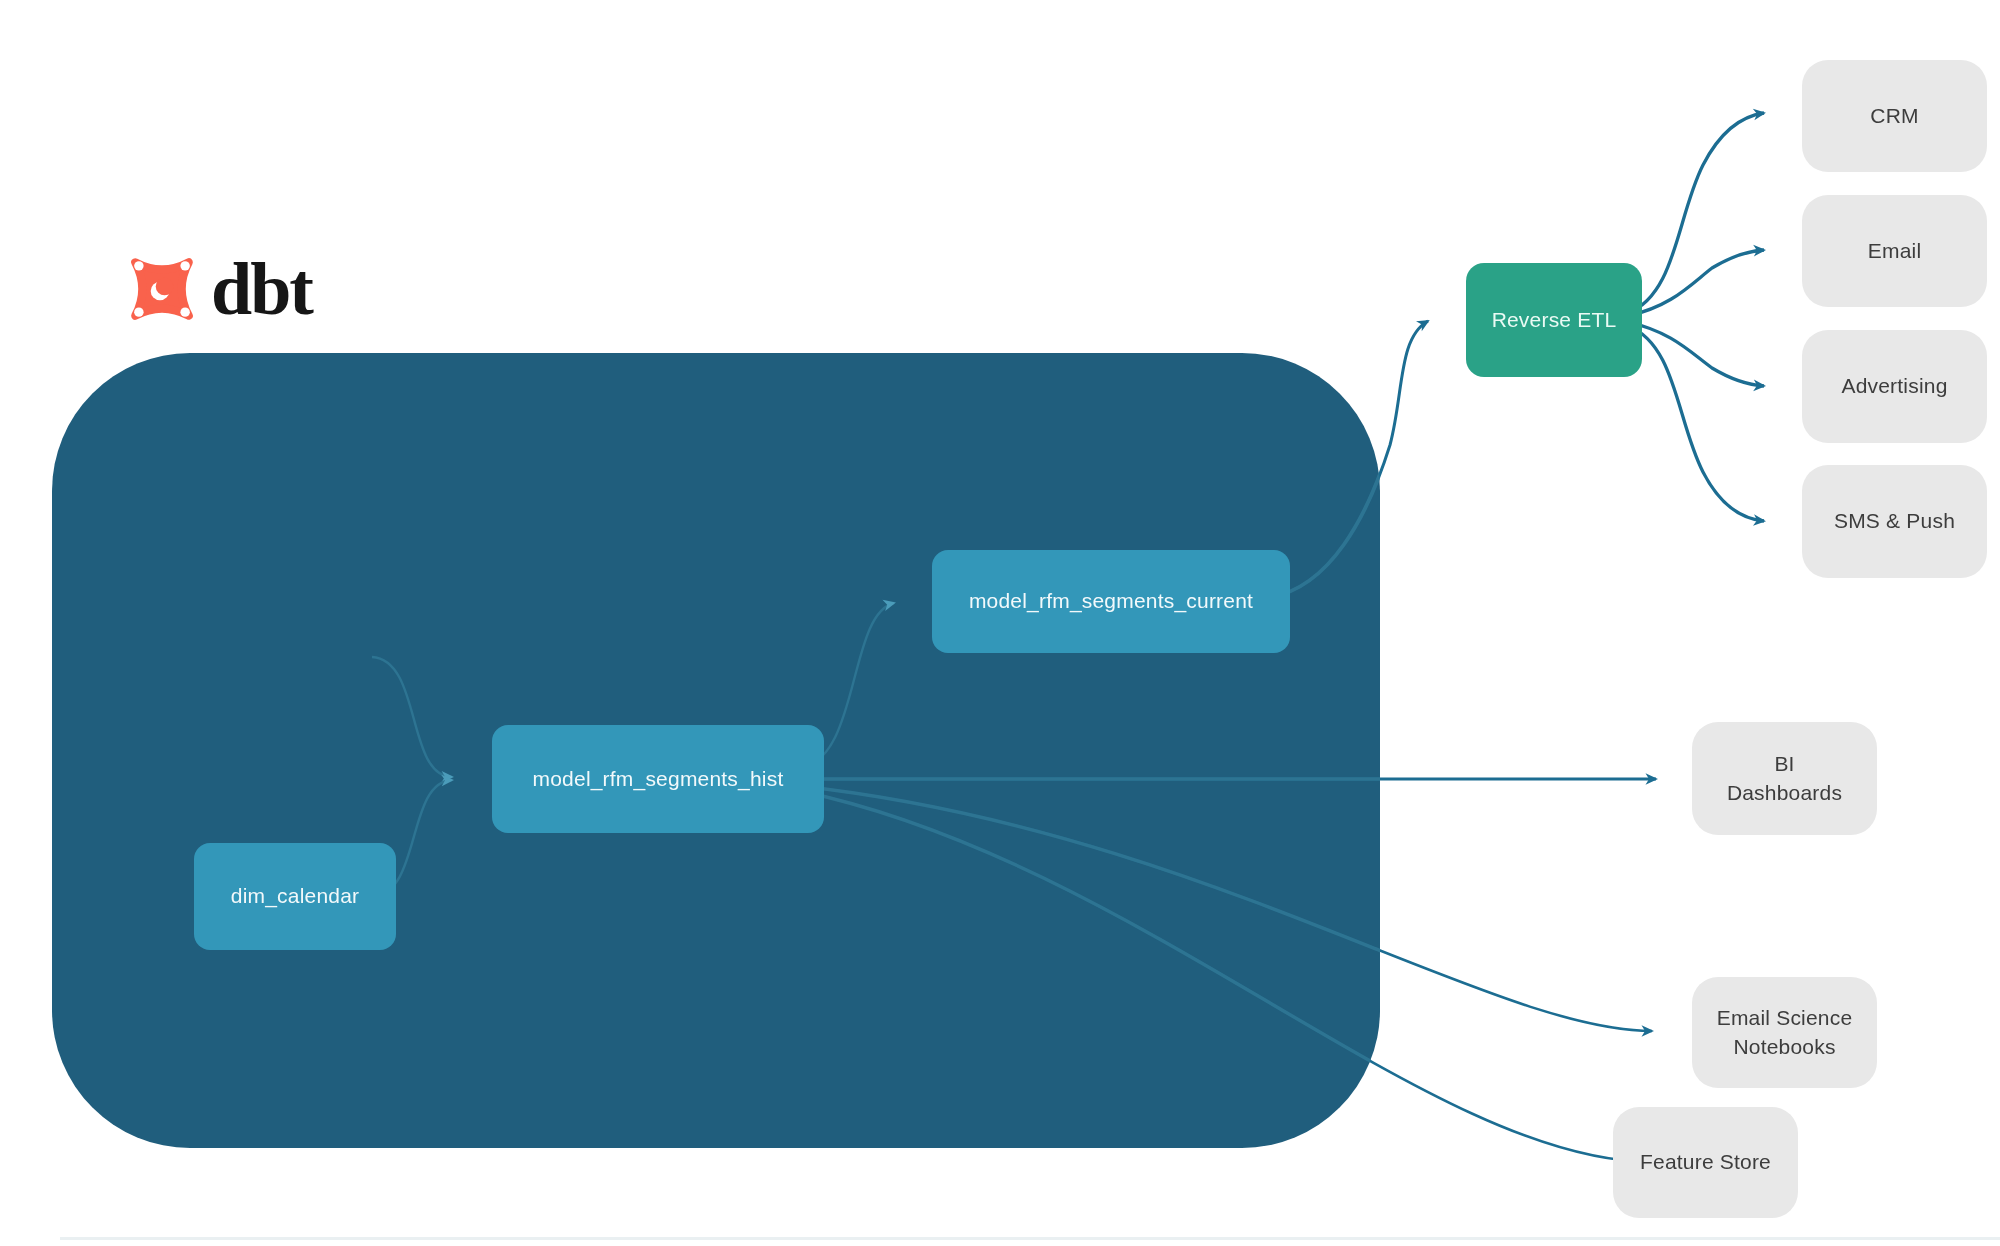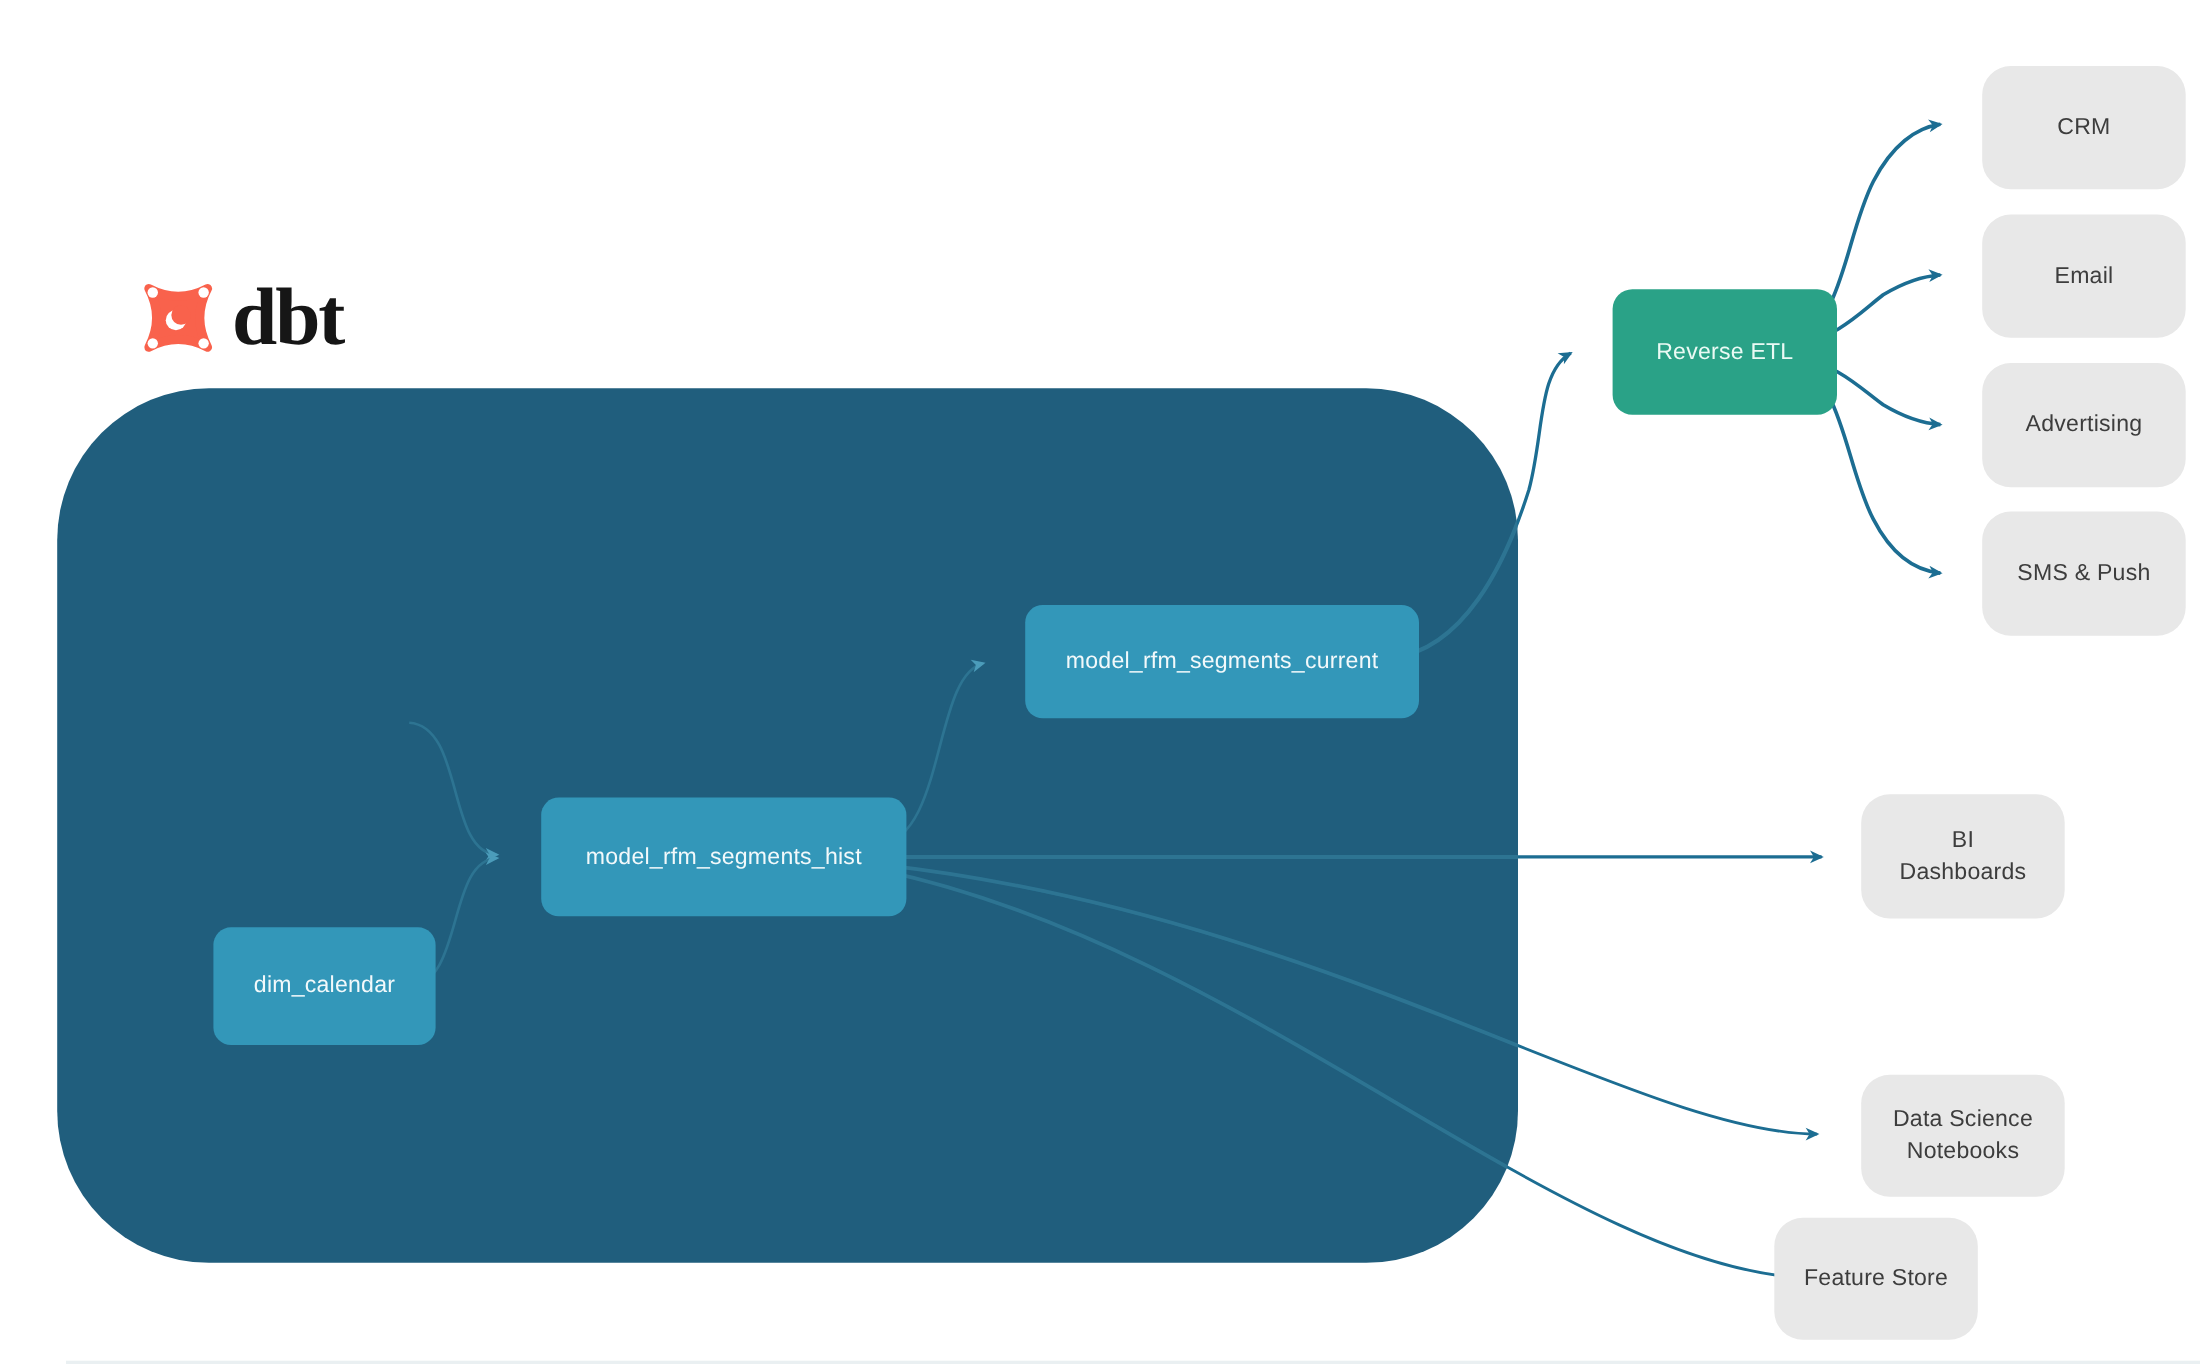--- a/index.html
+++ b/index.html
@@ -37,21 +37,21 @@
   }
   .model-node{background:var(--model-node-bg);color:var(--node-text);border-radius:16px;}
   .green-node{background:var(--reverse-etl-bg);color:#eafaf4;border-radius:18px;}
   .dest-node{background:var(--dest-bg);color:var(--dest-text);border-radius:26px;padding:0 22px;}
 
   
   #n-fact    {left:170px; top:602px; width:202px; height:108px;}
   #n-dim     {left:170px; top:843px; width:202px; height:107px;}
   #n-hist    {left:468px; top:725px; width:332px; height:108px;}
   #n-current {left:908px; top:550px; width:358px; height:103px;}
-  #n-retl    {left:1442px;top:263px; width:204px; height:114px;}
+  #n-retl    {left:1442px;top:263px; width:176px; height:114px;}
   #n-crm     {left:1778px;top:60px;  width:185px; height:112px;}
   #n-email   {left:1778px;top:195px; width:185px; height:112px;}
   #n-adv     {left:1778px;top:330px; width:185px; height:113px;}
   #n-sms     {left:1778px;top:465px; width:185px; height:113px;}
   #n-bi      {left:1668px;top:722px; width:185px; height:113px;}
   #n-ds      {left:1668px;top:977px; width:185px; height:111px;}
   #n-fs      {left:1589px;top:1107px;width:185px; height:111px;}
 
   
   svg.edges{position:absolute;left:0;top:0;width:2000px;height:1246px;pointer-events:none;}
@@ -146,20 +146,20 @@
     <span>Advertising</span>
   </div>
   <div class="node dest-node" id="n-sms">
     <span>SMS &amp; Push</span>
   </div>
 
   <div class="node dest-node" id="n-bi">
     <span>BI Dashboards</span>
   </div>
   <div class="node dest-node" id="n-ds">
-    <span>Data Science Notebooks</span>
+    <span>Email Science Notebooks</span>
   </div>
   <div class="node dest-node" id="n-fs">
     <span>Feature Store</span>
   </div>
 
   <div class="bottom-rule"></div>
 </div>
 
 </body></html>

